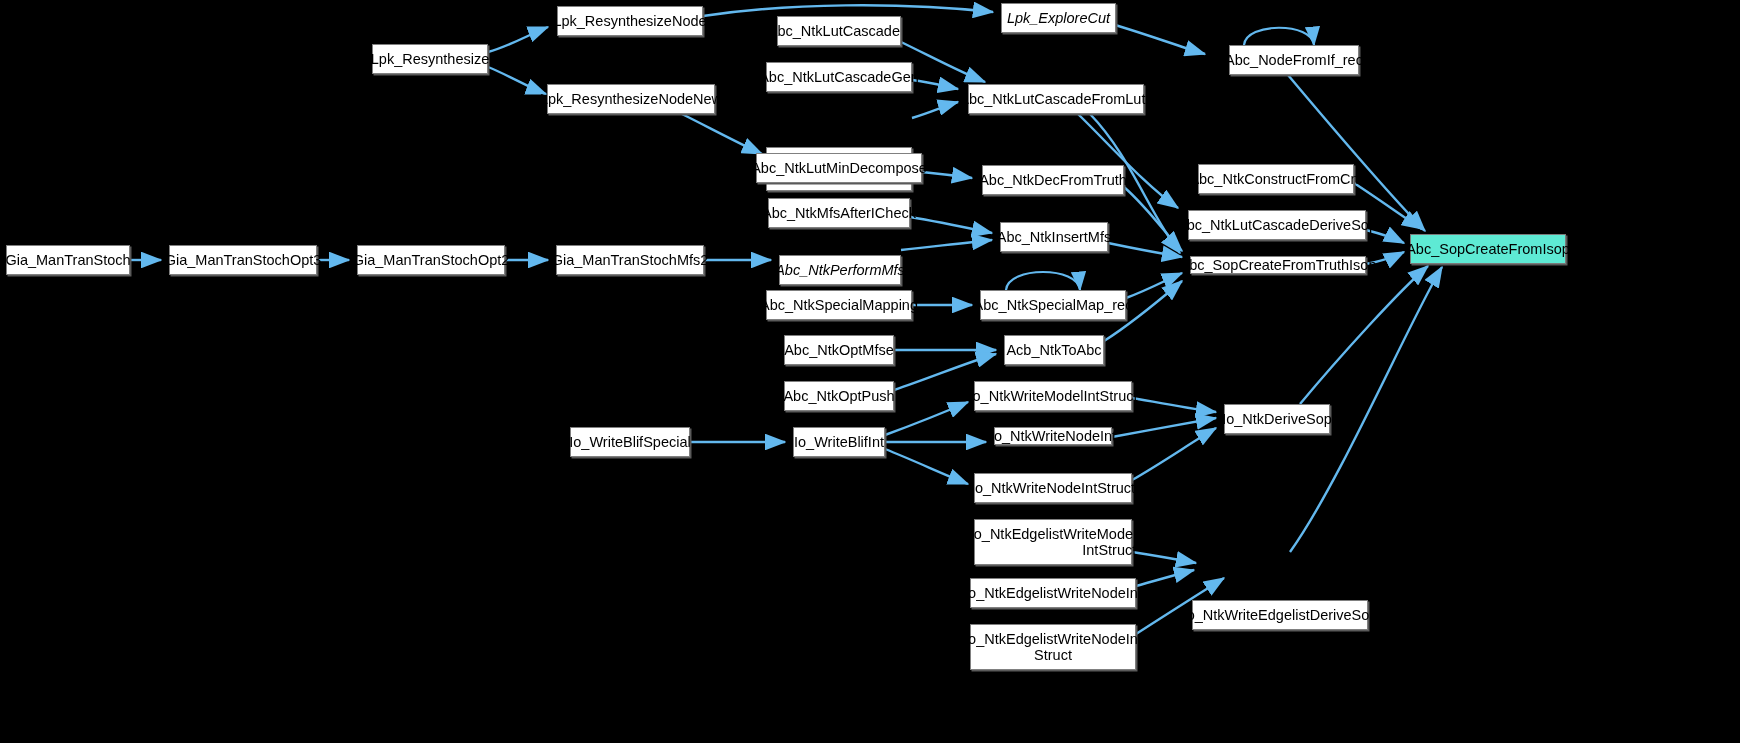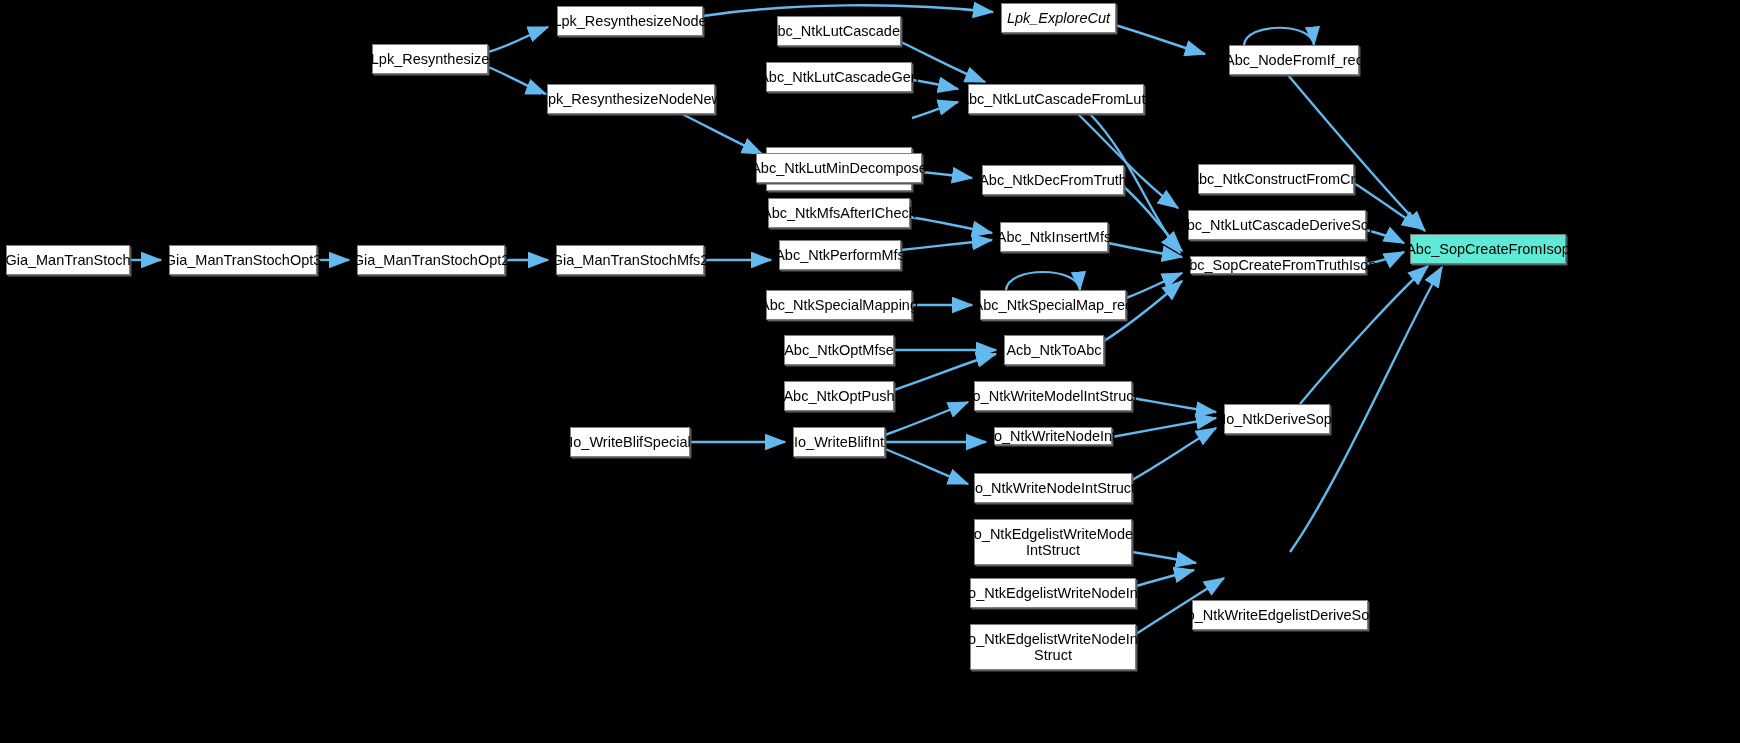--- a/index.html
+++ b/index.html
@@ -112,33 +112,33 @@
       <div class="node" style="left: 982px; top: 165px; width: 142px; height: 30px;"><span>Abc_NtkDecFromTruth</span></div>
       <div class="node" style="left: 1198px; top: 164px; width: 156px; height: 30px;"><span>Abc_NtkConstructFromCnf</span></div>
       <div class="node" style="left: 768px; top: 198px; width: 142px; height: 30px;"><span>Abc_NtkMfsAfterICheck</span></div>
       <div class="node" style="left: 1000px; top: 222px; width: 108px; height: 30px;"><span>Abc_NtkInsertMfs</span></div>
       <div class="node" style="left: 1188px; top: 210px; width: 178px; height: 30px;"><span>Abc_NtkLutCascadeDeriveSop</span></div>
       <div class="node highlight" style="left: 1410px; top: 234px; width: 156px; height: 30px;"><span>Abc_SopCreateFromIsop</span></div>
       <div class="node" style="left: 6px; top: 245px; width: 124px; height: 30px;"><span>Gia_ManTranStoch</span></div>
       <div class="node" style="left: 169px; top: 245px; width: 148px; height: 30px;"><span>Gia_ManTranStochOpt3</span></div>
       <div class="node" style="left: 357px; top: 245px; width: 148px; height: 30px;"><span>Gia_ManTranStochOpt2</span></div>
       <div class="node" style="left: 556px; top: 245px; width: 148px; height: 30px;"><span>Gia_ManTranStochMfs2</span></div>
-      <div class="node" style="left: 779px; top: 240px; width: 122px; height: 30px;"><span>Abc_NtkPerformMfs</span></div>
+      <div class="node" style="left: 779px; top: 255px; width: 122px; height: 30px; font-style: italic;"><span>Abc_NtkPerformMfs</span></div>
       <div class="node" style="left: 1190px; top: 256px; width: 176px; height: 18px;"><span>Abc_SopCreateFromTruthIsop</span></div>
       <div class="node" style="left: 766px; top: 290px; width: 146px; height: 30px;"><span>Abc_NtkSpecialMapping</span></div>
       <div class="node" style="left: 980px; top: 290px; width: 146px; height: 30px;"><span>Abc_NtkSpecialMap_rec</span></div>
       <div class="node" style="left: 784px; top: 335px; width: 110px; height: 30px;"><span>Abc_NtkOptMfse</span></div>
       <div class="node" style="left: 1004px; top: 335px; width: 100px; height: 30px;"><span>Acb_NtkToAbc</span></div>
       <div class="node" style="left: 784px; top: 381px; width: 110px; height: 30px;"><span>Abc_NtkOptPush</span></div>
       <div class="node" style="left: 974px; top: 381px; width: 158px; height: 30px;"><span>Io_NtkWriteModelIntStruct</span></div>
       <div class="node" style="left: 1224px; top: 404px; width: 106px; height: 30px;"><span>Io_NtkDeriveSop</span></div>
       <div class="node" style="left: 570px; top: 427px; width: 120px; height: 30px;"><span>Io_WriteBlifSpecial</span></div>
       <div class="node" style="left: 793px; top: 427px; width: 92px; height: 30px;"><span>Io_WriteBlifInt</span></div>
       <div class="node" style="left: 994px; top: 427px; width: 118px; height: 18px;"><span>Io_NtkWriteNodeInt</span></div>
       <div class="node" style="left: 974px; top: 473px; width: 158px; height: 30px;"><span>Io_NtkWriteNodeIntStruct</span></div>
-      <div class="node" style="left: 974px; top: 519px; width: 158px; height: 46px;"><span>Io_NtkEdgelistWriteModel
+      <div class="node" style="left: 974px; top: 519px; width: 158px; height: 46px; text-align: right;"><span>Io_NtkEdgelistWriteModel
 IntStruct</span></div>
       <div class="node" style="left: 1192px; top: 552px; width: 176px; height: 30px; margin-top: 48px;"><span>Io_NtkWriteEdgelistDeriveSop</span></div>
       <div class="node" style="left: 970px; top: 578px; width: 166px; height: 30px;"><span>Io_NtkEdgelistWriteNodeInt</span></div>
       <div class="node" style="left: 970px; top: 624px; width: 166px; height: 46px;"><span>Io_NtkEdgelistWriteNodeInt
 Struct</span></div>
     </div>
 </div>
 
 </body></html>

